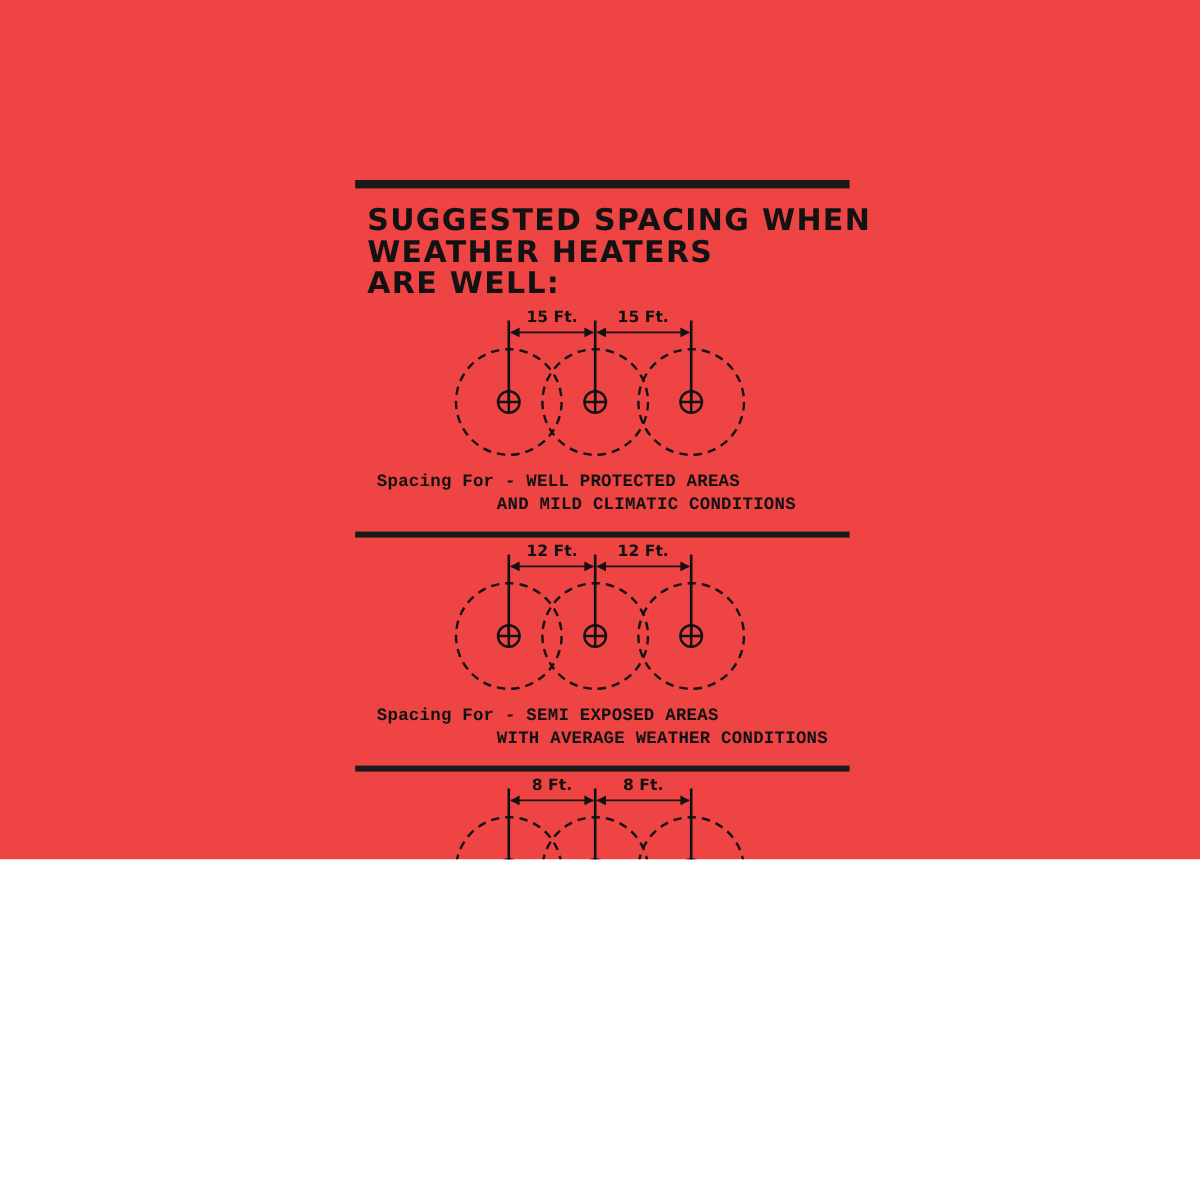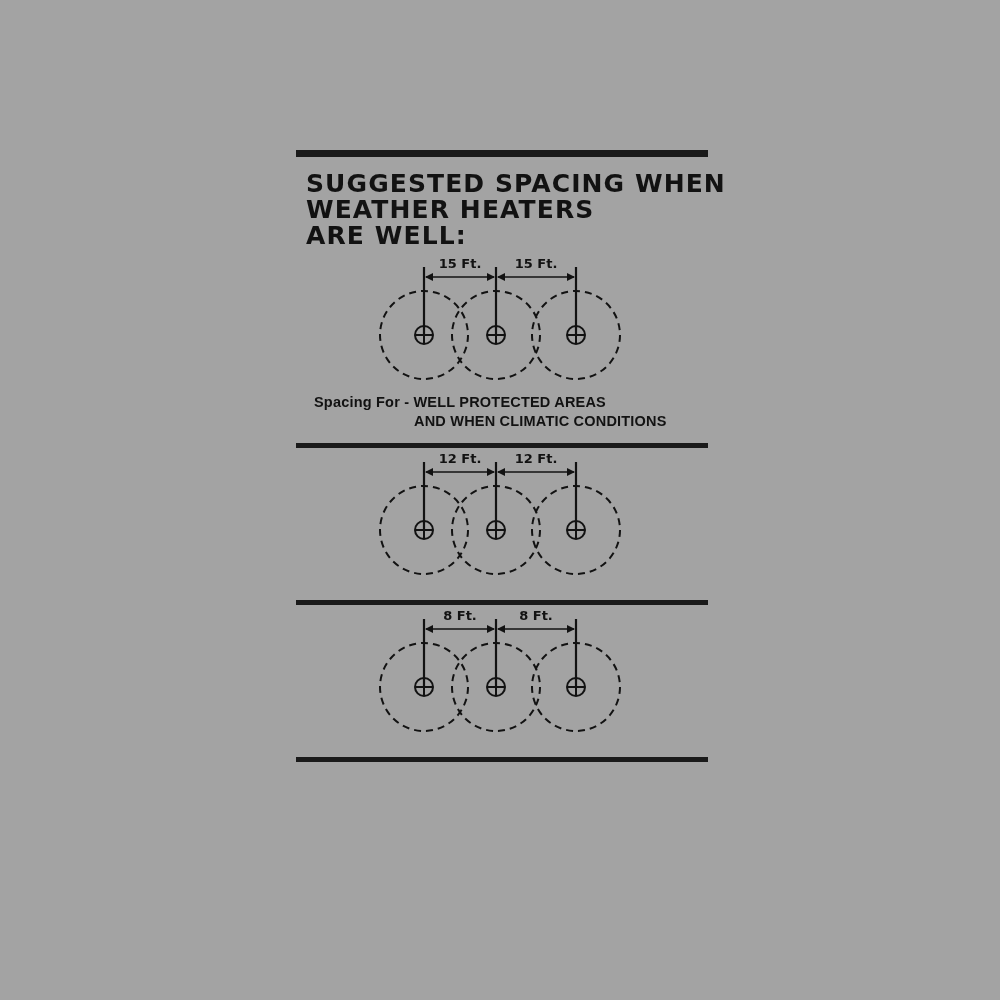--- a/index.html
+++ b/index.html
@@ -7,22 +7,22 @@
     padding: 0;
     width: 1000px;
     height: 1000px;
     background: #ffffff;
     font-family: "Liberation Sans", sans-serif;
   }
 
   #sheet {
     position: relative;
     width: 1000px;
-    height: 1000px;
-    background: #a3a3a3;
+    height: 716px;
+    background: #ef4444;
     overflow: hidden;
   }
 
   .diagram {
     position: absolute;
     left: 296px;
     top: 150px;
     width: 412px;
     height: 690px;
   }
@@ -47,21 +47,21 @@
   .title div { white-space: nowrap; }
 
   .section {
     position: relative;
     width: 100%;
   }
 
   .svg-wrap { display: block; }
 
   .caption {
-    font-family: Liberation Sans, sans-serif;
+    font-family: Liberation Mono, monospace;
     font-weight: bold;
     color: #121212;
     line-height: 19px;
     letter-spacing: .2px;
   }
   .caption .line1 {
     font-size: 14.5px;
     text-align: left;
     padding-left: 18px;
   }
@@ -126,21 +126,21 @@
             <polyline points="209,20 201,24 209,28" fill="#121212" stroke="none"></polyline>
             <polyline points="271,20 279,24 271,28" fill="#121212" stroke="none"></polyline>
           </g>
         </g>
         <text x="164" y="15" text-anchor="middle" font-family="DejaVu Sans, sans-serif" font-size="13" font-weight="bold" fill="#121212">15 Ft.</text>
         <text x="240" y="15" text-anchor="middle" font-family="DejaVu Sans, sans-serif" font-size="13" font-weight="bold" fill="#121212">15 Ft.</text>
       </svg>
 
       <div class="caption">
         <div class="line1"><span class="lead">Spacing For - </span><span>WELL PROTECTED AREAS</span></div>
-        <div class="line2">AND WHEN CLIMATIC CONDITIONS</div>
+        <div class="line2">AND MILD CLIMATIC CONDITIONS</div>
       </div>
     </div>
 
     <div class="rule mid" style="margin:12px 0 0 0;"></div>
 
     <div class="section">
       <svg class="svg-wrap" width="412" height="140" viewBox="0 0 412 140">
         <g stroke="#121212" fill="none" stroke-width="2">
           <circle cx="128" cy="82" r="44" stroke-dasharray="7 5"></circle>
           <circle cx="200" cy="82" r="44" stroke-dasharray="7 5"></circle>
@@ -171,20 +171,24 @@
           <g stroke-width="1.6">
             <line x1="202" y1="24" x2="278" y2="24"></line>
             <polyline points="209,20 201,24 209,28" fill="#121212" stroke="none"></polyline>
             <polyline points="271,20 279,24 271,28" fill="#121212" stroke="none"></polyline>
           </g>
         </g>
         <text x="164" y="15" text-anchor="middle" font-family="DejaVu Sans, sans-serif" font-size="13" font-weight="bold" fill="#121212">12 Ft.</text>
         <text x="240" y="15" text-anchor="middle" font-family="DejaVu Sans, sans-serif" font-size="13" font-weight="bold" fill="#121212">12 Ft.</text>
       </svg>
 
+      <div class="caption">
+        <div class="line1"><span class="lead">Spacing For - </span><span>SEMI EXPOSED AREAS</span></div>
+        <div class="line2">WITH AVERAGE WEATHER CONDITIONS</div>
+      </div>
     </div>
 
     <div class="rule mid" style="margin:12px 0 0 0;"></div>
 
     <div class="section">
       <svg class="svg-wrap" width="412" height="140" viewBox="0 0 412 140">
         <g stroke="#121212" fill="none" stroke-width="2">
           <circle cx="128" cy="82" r="44" stroke-dasharray="7 5"></circle>
           <circle cx="200" cy="82" r="44" stroke-dasharray="7 5"></circle>
           <circle cx="280" cy="82" r="44" stroke-dasharray="7 5"></circle>

